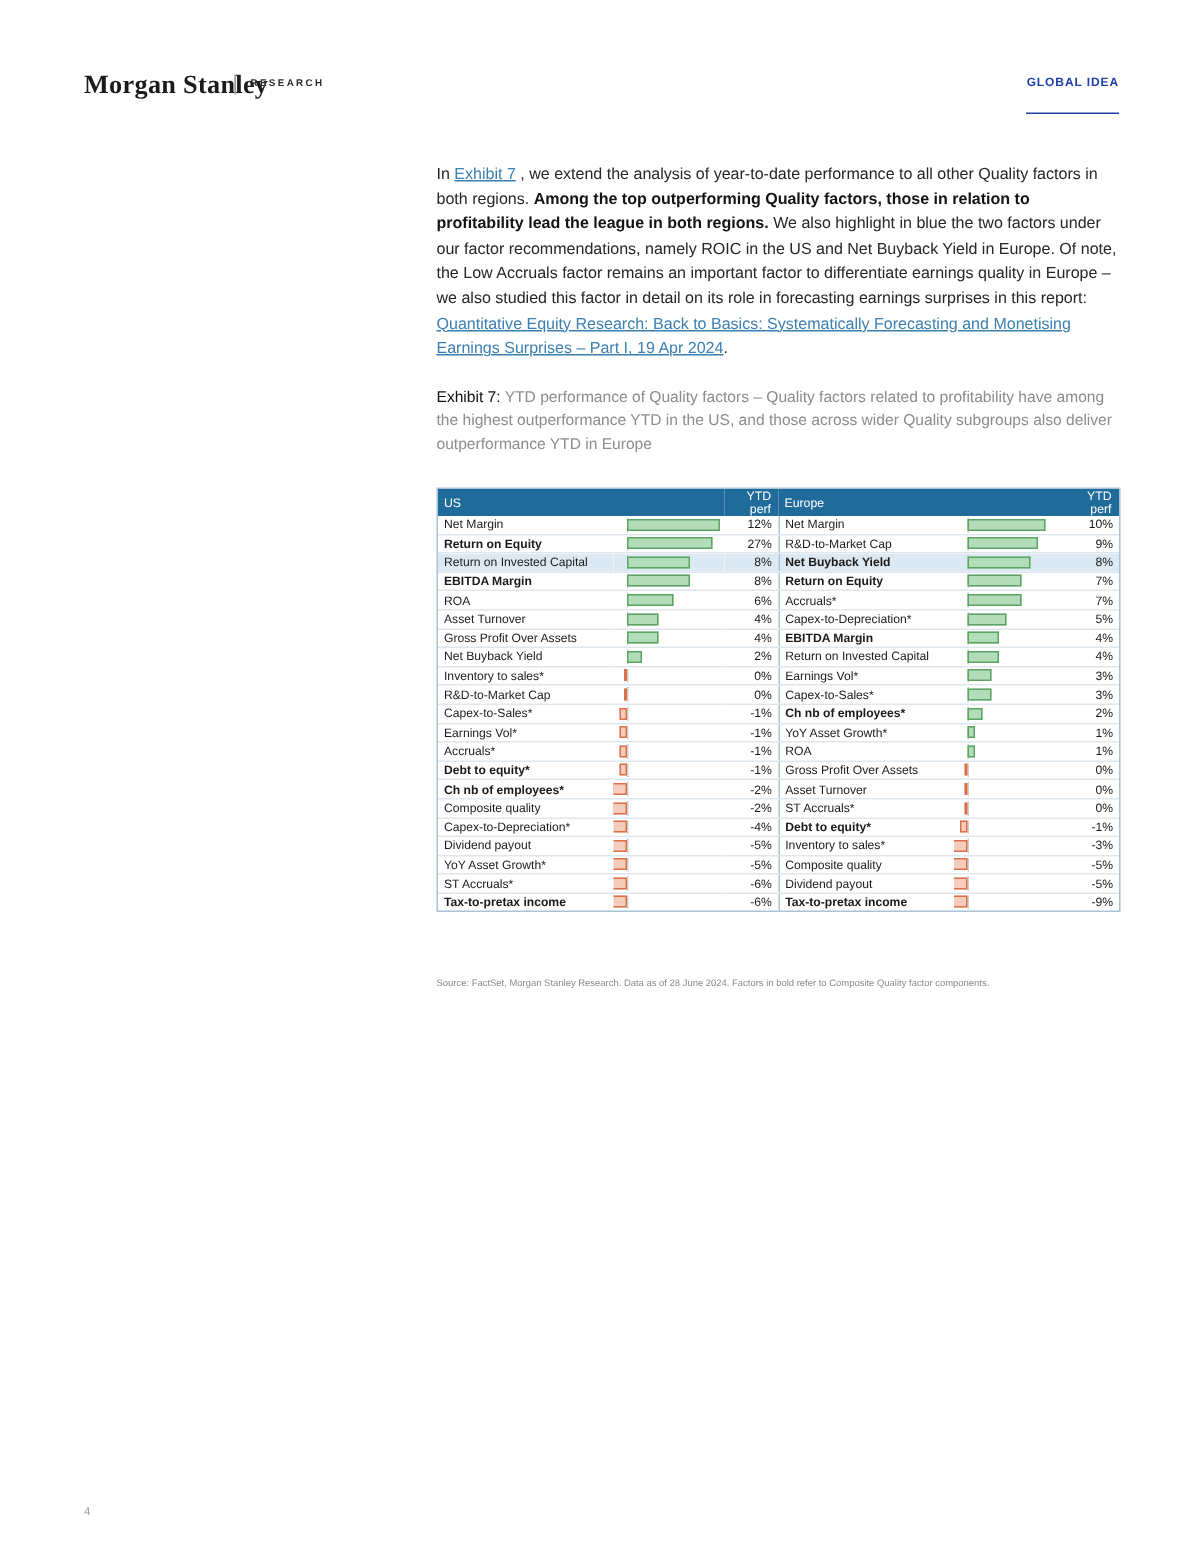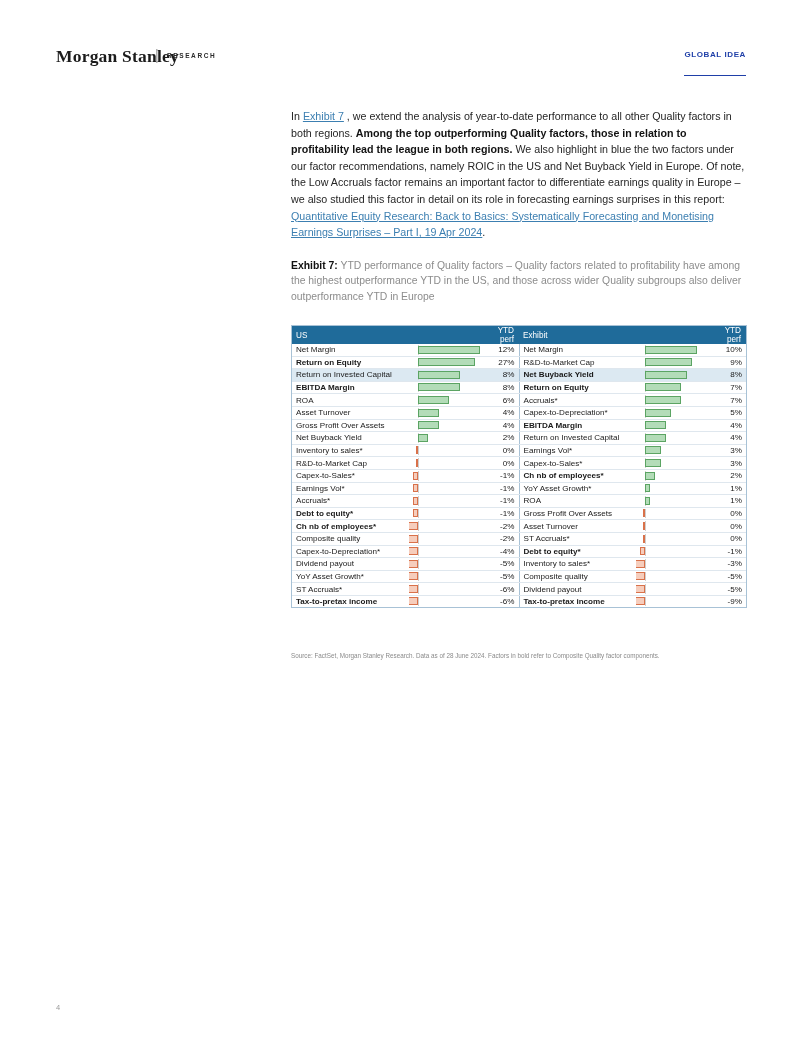--- a/index.html
+++ b/index.html
@@ -39,21 +39,21 @@
   .para{
     font-size:10.7px;line-height:16.6px;color:#262626;text-align:left;
   }
   .para .lnk{color:#3c7fb1;margin-top:26px;}
   .para b{font-weight:bold;color:#131313;}
 
   
   .exhibit-cap{
     margin-top:17px;font-size:10.4px;line-height:15.6px;color:#8c8c8c;
   }
-  .exhibit-cap .lbl{color:#111;font-weight:bold;}
+  .exhibit-cap .lbl{color:#111;font-weight:normal;}
 
   
   .tbl-wrap{
     position:absolute;left:291px;top:325px;width:456px;
     border:1px solid #a8c2d6;
     box-sizing:border-box;
   }
   table.ex{
     border-collapse:collapse;width:100%;table-layout:fixed;
     font-size:8.1px;
@@ -119,21 +119,21 @@
         <col style="width:74px">
         <col style="width:36px">
         <col style="width:117px">
         <col style="width:74px">
         <col style="width:36px">
       </colgroup>
       <thead>
         <tr>
           <th colspan="2">US</th>
           <th class="num">YTD perf</th>
-          <th colspan="2" class="mid">Exhibit</th>
+          <th colspan="2" class="mid">Europe</th>
           <th class="num">YTD perf</th>
         </tr>
       </thead>
       <tbody id="tbody">
           <tr>
             <td class="name">Net Margin</td>
             <td class="bar">
               <div class="barbox">
                 <div class="zero" style="left: 9px;"></div>
                 <div class="b pos" style="left: 9px; width: 62.4px;"></div>

